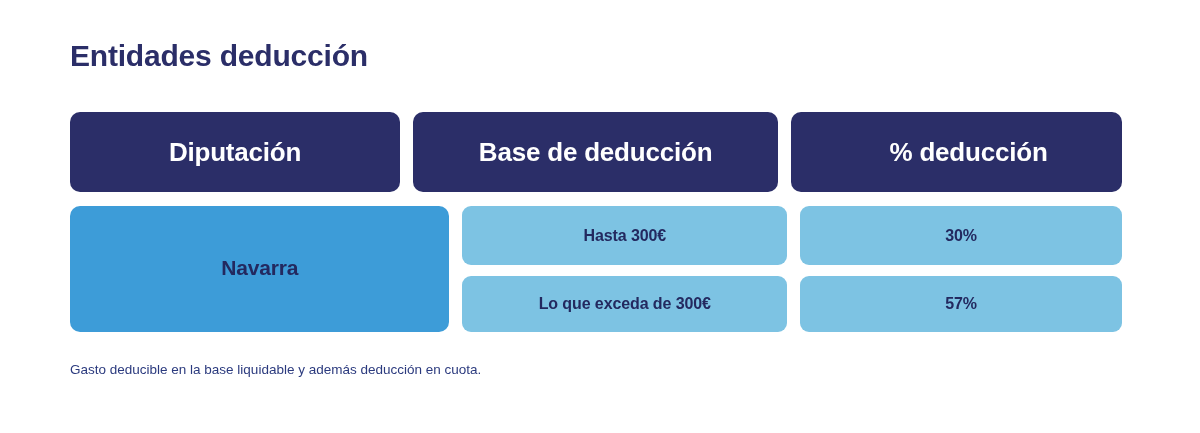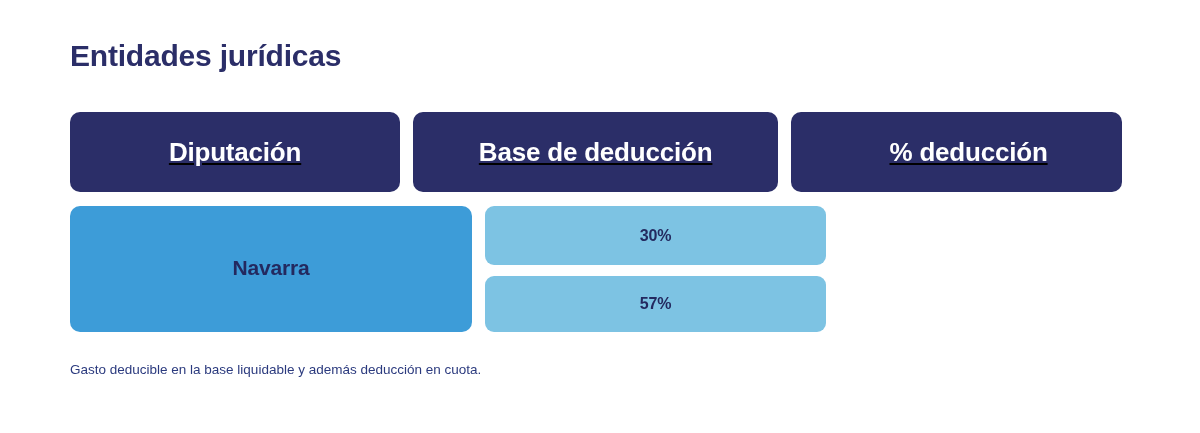--- a/index.html
+++ b/index.html
@@ -39,21 +39,20 @@
     position: absolute;
     left: 70px;
     top: 112px;
     width: 1052px;
   }
 
   .table-head {
     display: flex;
     gap: 13px;
     margin-bottom: 14px;
-    text-decoration: underline;
   }
 
   .th {
     height: 80px;
     border-radius: 10px;
     background: #2b2e68;
     color: #ffffff;
     display: flex;
     align-items: center;
     justify-content: center;
@@ -126,36 +125,40 @@
     letter-spacing: 0px;
     white-space: nowrap;
     text-align: right;
   }
 </style>
 </head>
 <body>
 
 <div class="page">
 
-  <div class="page-title">Entidades jurídicas</div>
+  <div class="page-title">Entidades deducción</div>
 
   <div class="table">
 
     <div class="table-head">
       <div class="th col1">Diputación</div>
       <div class="th col2">Base de deducción</div>
       <div class="th col3">% deducción</div>
     </div>
 
     <div class="table-body">
 
       <div class="col-merged">
         <div class="cell-merged">Navarra</div>
       </div>
 
+      <div class="col-stack c2">
+        <div class="td r1">Hasta 300€</div>
+        <div class="td r2">Lo que exceda de 300€</div>
+      </div>
 
       <div class="col-stack c3">
         <div class="td r1">30%</div>
         <div class="td r2">57%</div>
       </div>
 
     </div>
   </div>
 
   <div class="footnote">Gasto deducible en la base liquidable y además deducción en cuota.</div>

